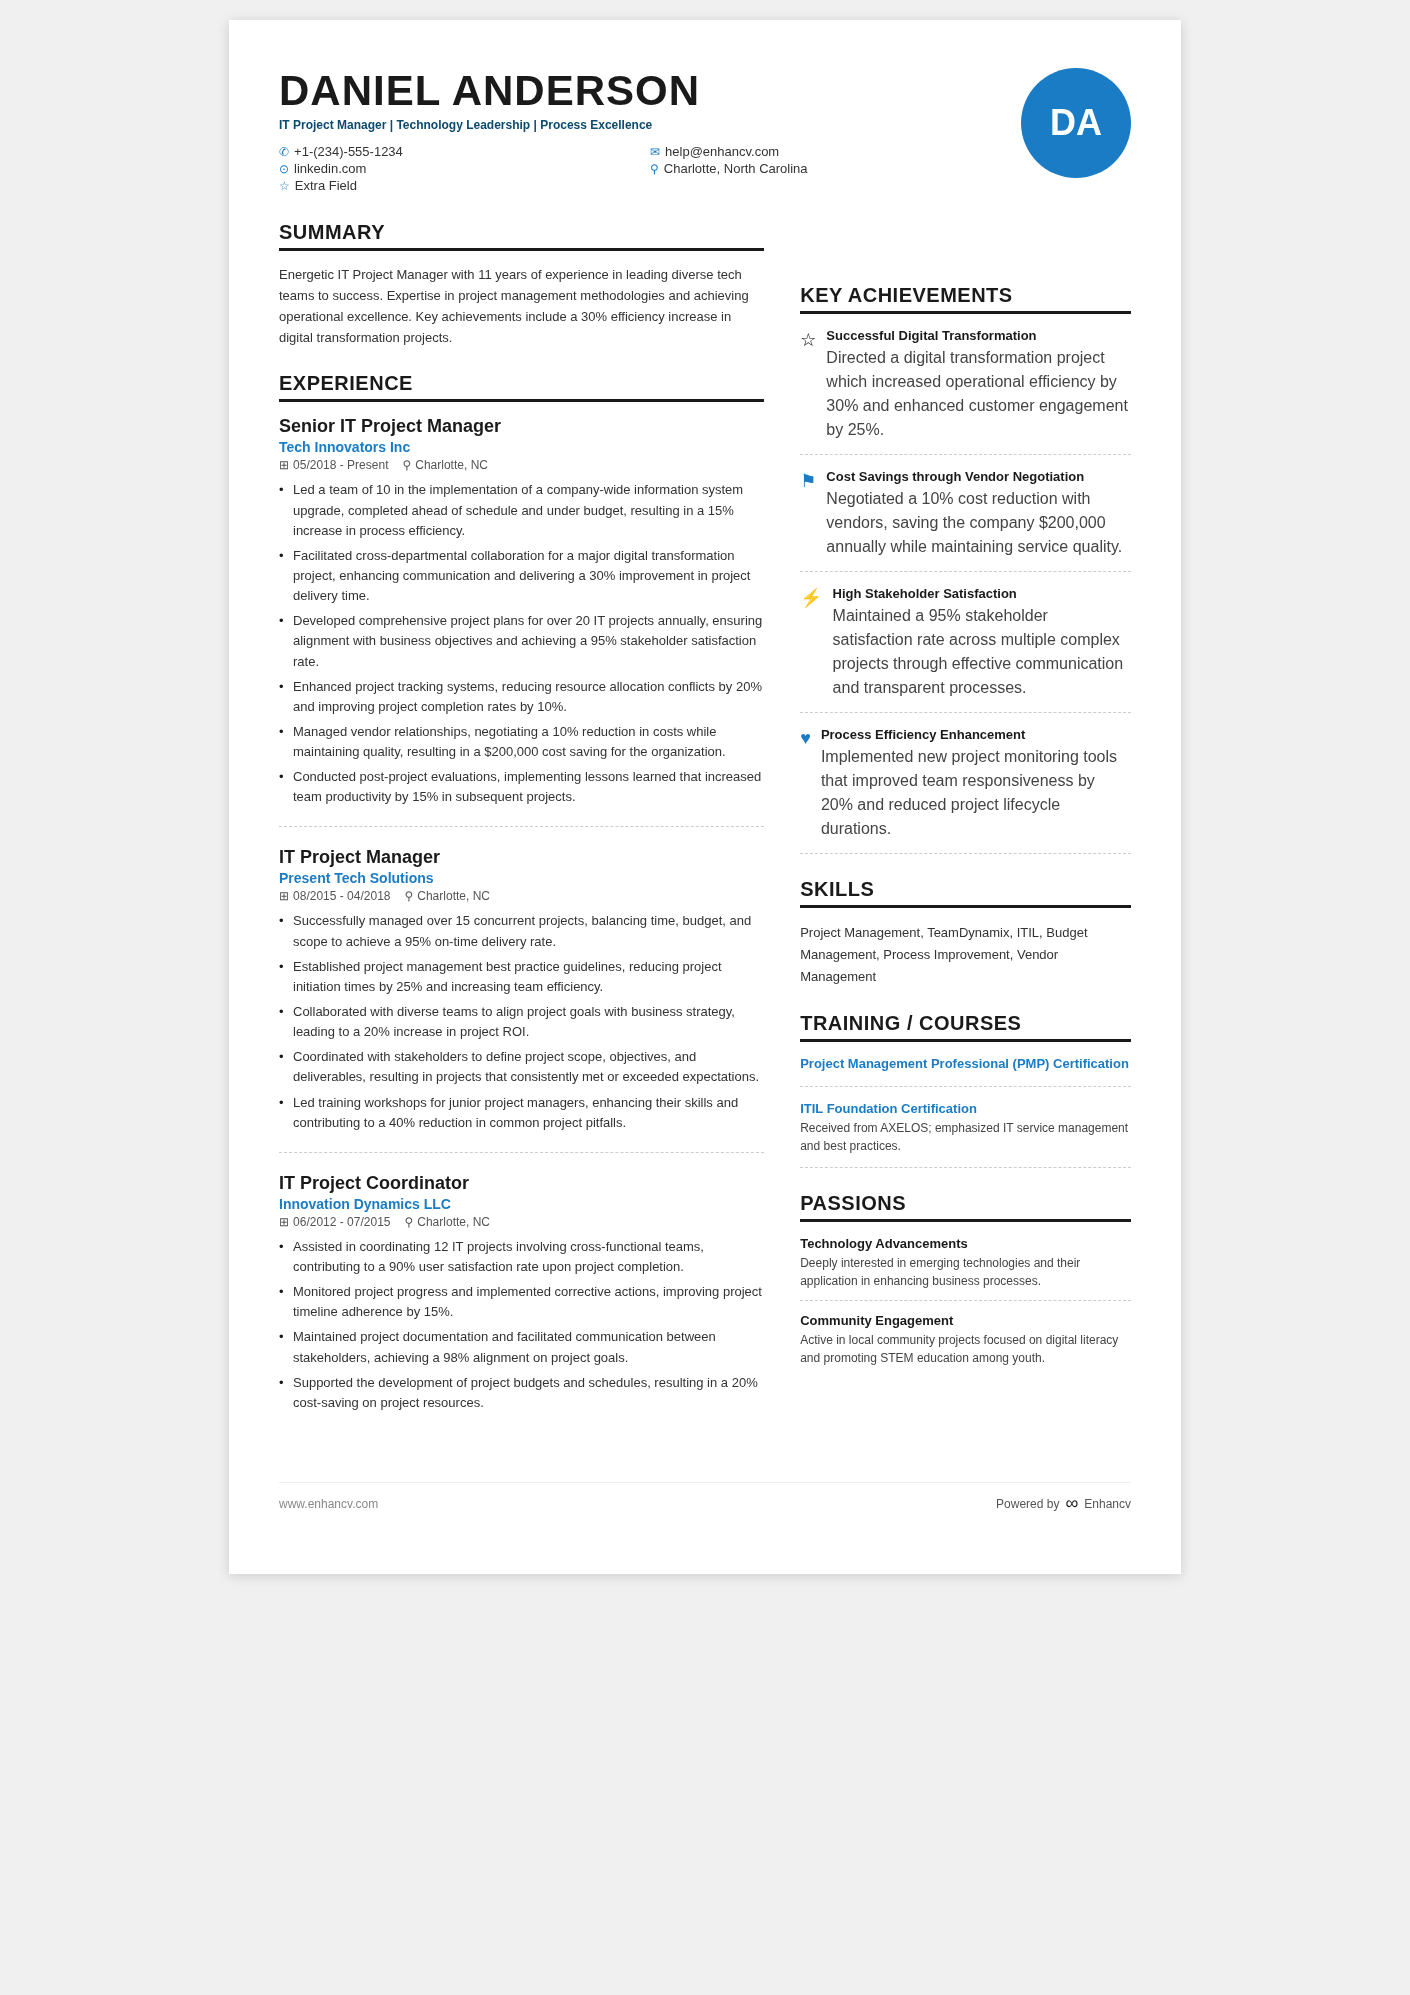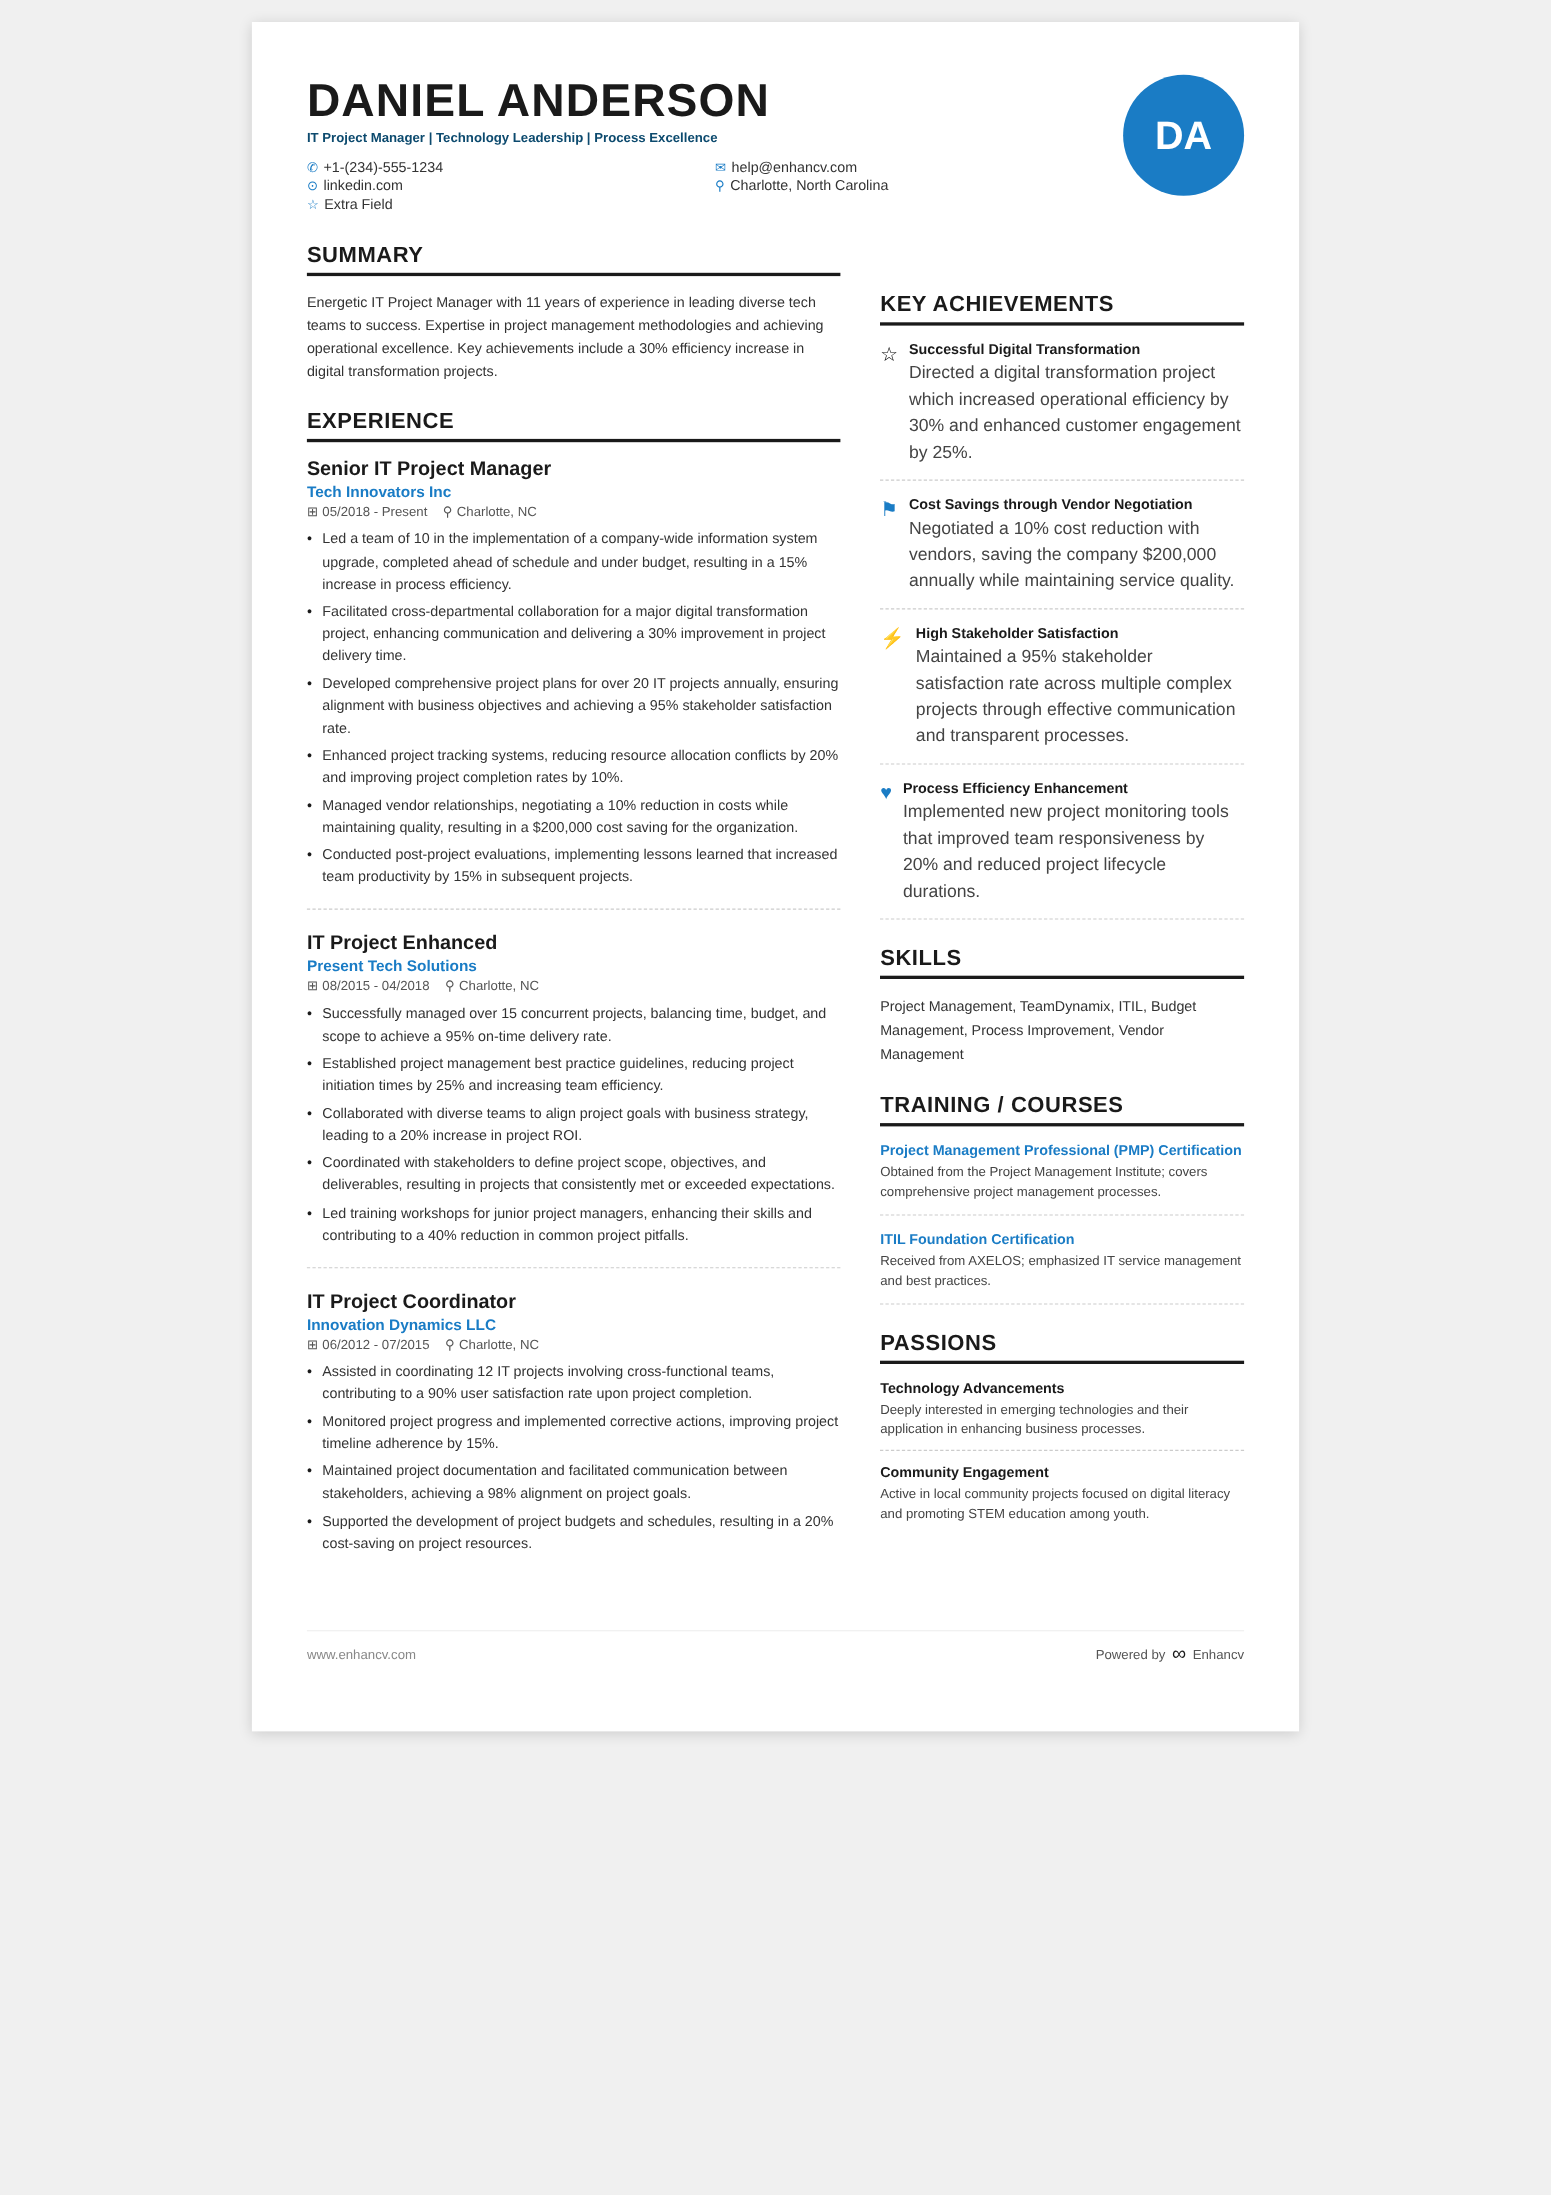--- a/index.html
+++ b/index.html
@@ -310,21 +310,21 @@
           <li>Led a team of 10 in the implementation of a company-wide information system upgrade, completed ahead of schedule and under budget, resulting in a 15% increase in process efficiency.</li>
           <li>Facilitated cross-departmental collaboration for a major digital transformation project, enhancing communication and delivering a 30% improvement in project delivery time.</li>
           <li>Developed comprehensive project plans for over 20 IT projects annually, ensuring alignment with business objectives and achieving a 95% stakeholder satisfaction rate.</li>
           <li>Enhanced project tracking systems, reducing resource allocation conflicts by 20% and improving project completion rates by 10%.</li>
           <li>Managed vendor relationships, negotiating a 10% reduction in costs while maintaining quality, resulting in a $200,000 cost saving for the organization.</li>
           <li>Conducted post-project evaluations, implementing lessons learned that increased team productivity by 15% in subsequent projects.</li>
         </ul>
       </div>
 
       <div class="job-block">
-        <div class="job-title">IT Project Enhanced</div>
+        <div class="job-title">IT Project Manager</div>
         <div class="job-company">Present Tech Solutions</div>
         <div class="job-meta">
           <div class="job-meta-item">
             <span>⊞</span>
             <span>08/2015 - 04/2018</span>
           </div>
           <div class="job-meta-item">
             <span>⚲</span>
             <span>Charlotte, NC</span>
           </div>
@@ -397,21 +397,20 @@
         </div>
       </div>
 
       <div class="section-title">SKILLS</div>
       <div class="skills-text">Project Management, TeamDynamix, ITIL, Budget Management, Process Improvement, Vendor Management</div>
 
       <div class="section-title">TRAINING / COURSES</div>
 
       <div class="training-item">
         <div class="training-title">Project Management Professional (PMP) Certification</div>
-        <div class="training-desc">Obtained from the Project Management Institute; covers comprehensive project management processes.</div>
       </div>
 
       <div class="training-item">
         <div class="training-title">ITIL Foundation Certification</div>
         <div class="training-desc">Received from AXELOS; emphasized IT service management and best practices.</div>
       </div>
 
       <div class="section-title">PASSIONS</div>
 
       <div class="passion-item">

